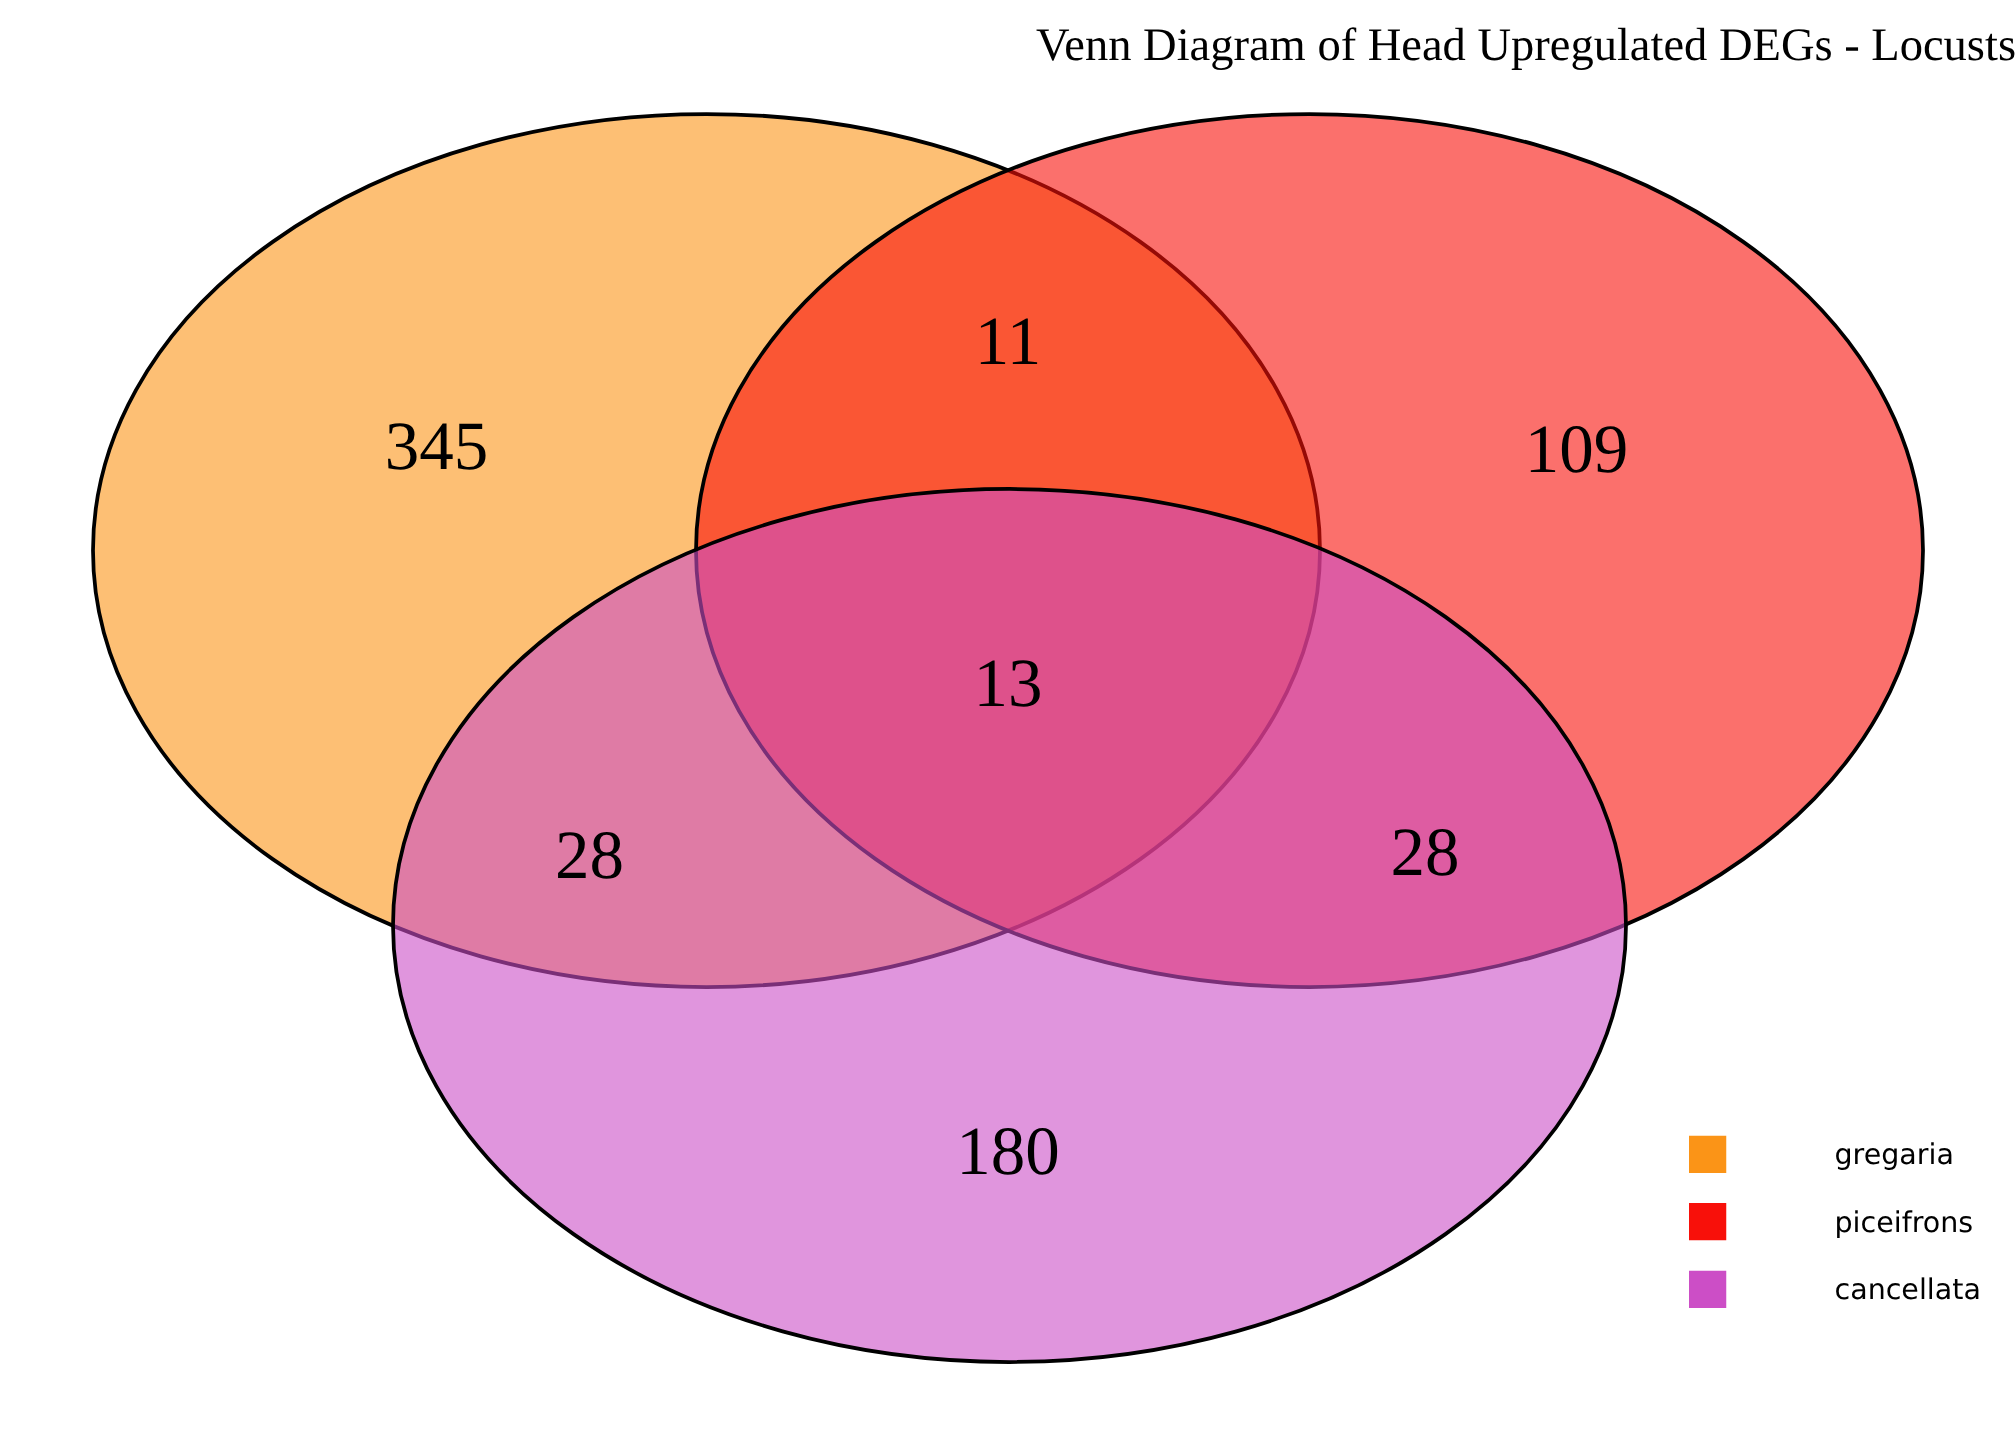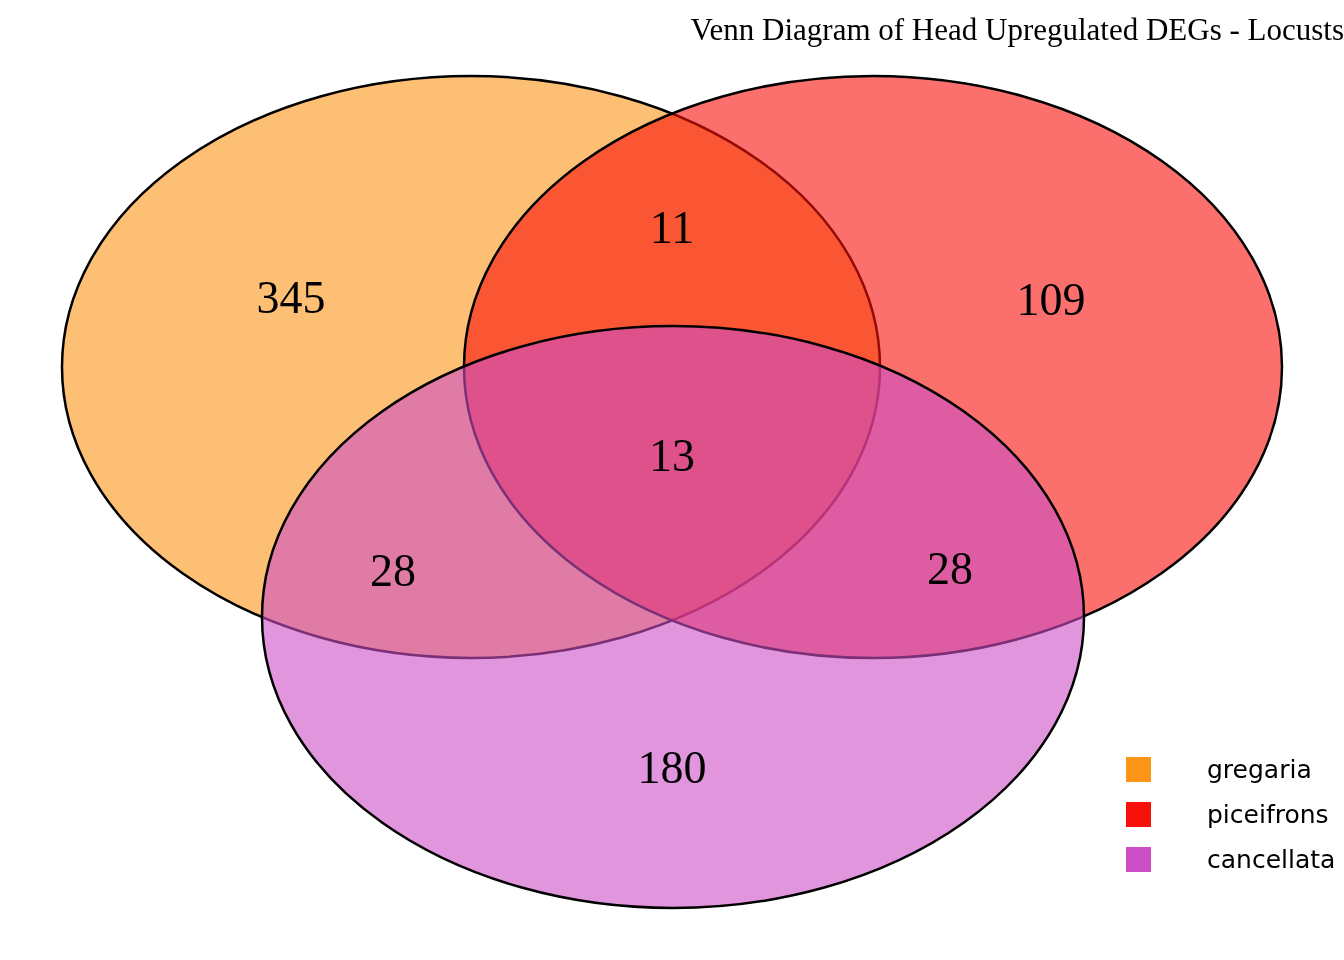--- a/index.html
+++ b/index.html
@@ -54,23 +54,23 @@
     display: flex;
     align-items: center;
     height: 25px;
   }
   .legend-swatch {
     width: 25px;
     height: 25px;
     display: block;
   }
   .legend-label {
-    margin-left: 56px;
+    margin-left: 72px;
     font-family: "DejaVu Sans", "Liberation Sans", sans-serif;
-    font-size: 25px;
+    font-size: 19px;
     color: #000000;
     white-space: nowrap;
   }
 </style>
 </head>
 <body>
 
 <div class="figure">
 
   <div class="chart-title">Venn Diagram of Head Upregulated DEGs - Locusts</div>

